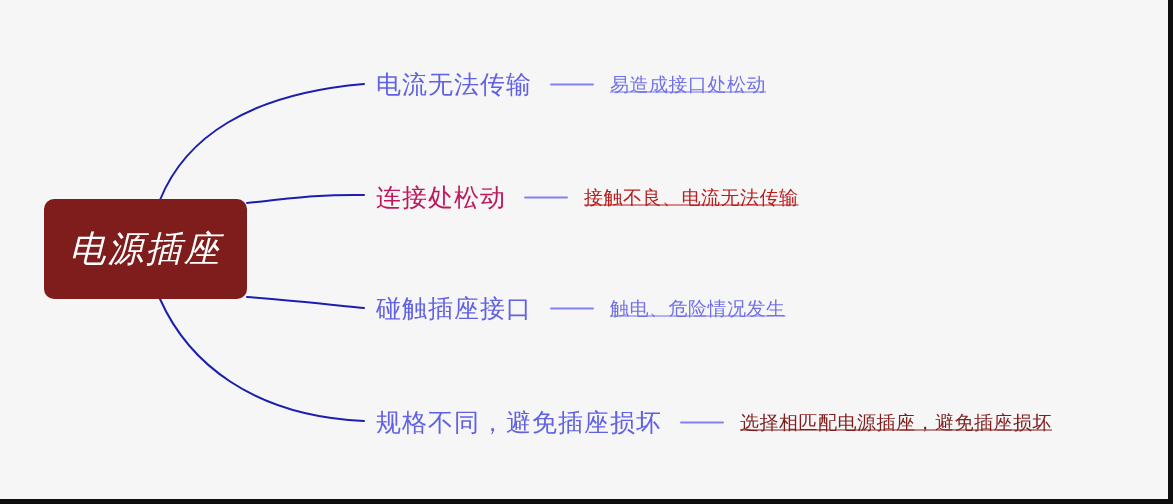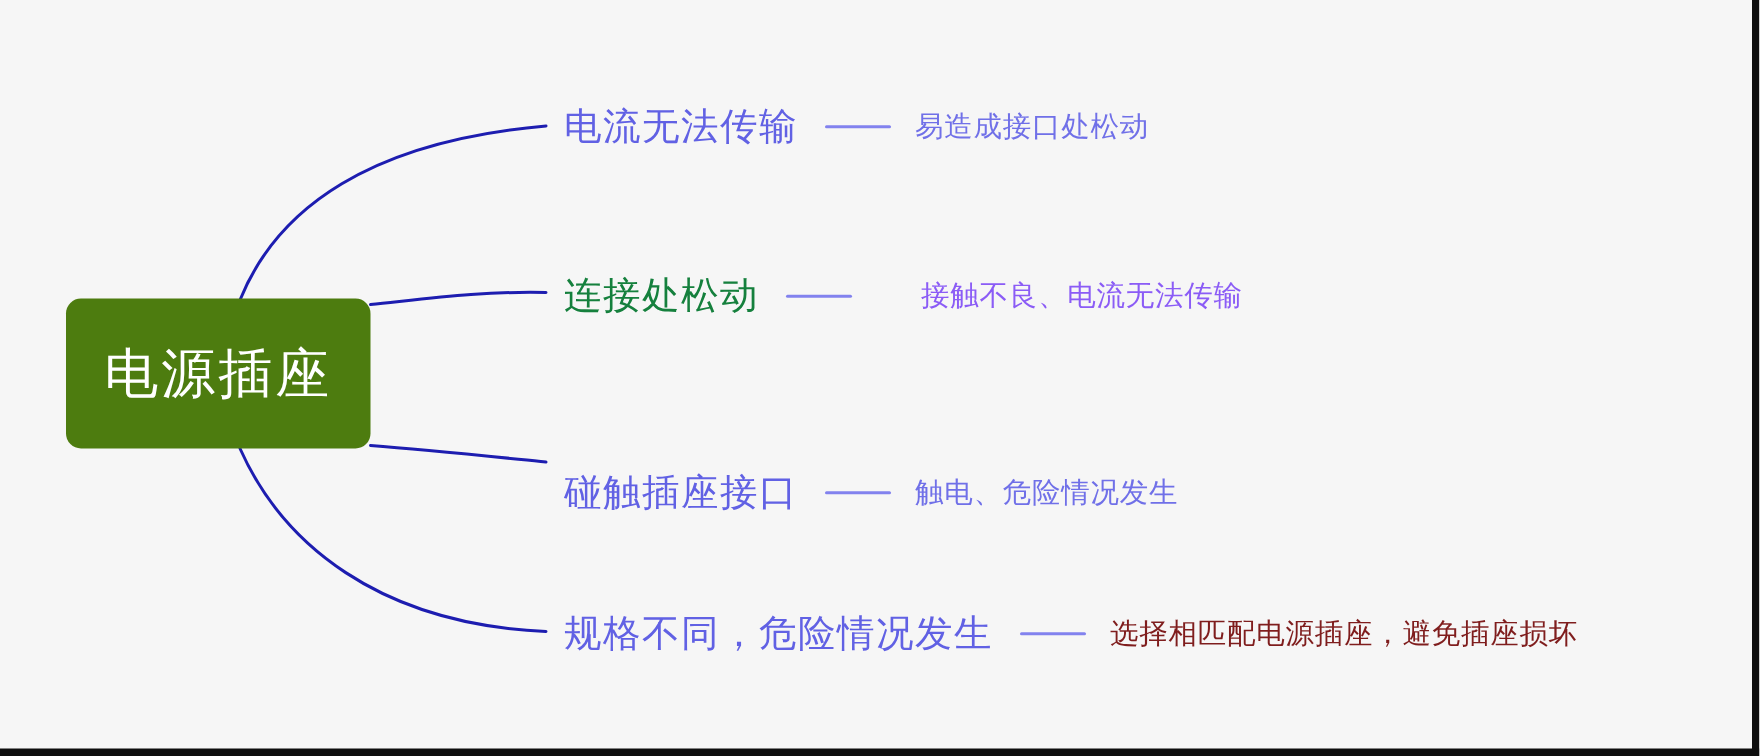--- a/index.html
+++ b/index.html
@@ -60,78 +60,79 @@
   }
   .branch-row .dash {
     width: 44px;
     height: 2px;
     margin: 0 16px 0 18px;
     border-radius: 1px;
   }
   .branch-row .note {
     font-size: 19px;
     letter-spacing: 0.5px;
+    text-decoration: underline;
   }
   .edge-bar-right {
     position: absolute;
     top: 0;
     right: 0;
     width: 5px;
     height: 100%;
     background: #0e0e0e;
   }
   .edge-bar-bottom {
     position: absolute;
     left: 0;
     bottom: 0;
     width: 100%;
     height: 5px;
     background: #0e0e0e;
   }
   .row-1 { top: 84px; }
   .row-2 { top: 197px; }
-  .row-3 { top: 328px; }
+  .row-3 { top: 308px; }
   .row-4 { top: 422px; }
 </style>
 </head>
 <body>
 
 <div class="canvas">
 
   <svg class="curves" viewBox="0 0 1173 504" xmlns="http://www.w3.org/2000/svg">
     <path d="M 160 200 C 185 138 248 94 364 84" stroke="#1d1db0"></path>
     <path d="M 247 203 C 286 199 322 194 364 195" stroke="#1d1db0"></path>
     <path d="M 247 297 C 286 300 324 304 364 308" stroke="#1d1db0"></path>
     <path d="M 160 299 C 188 362 252 416 364 421" stroke="#1d1db0"></path>
   </svg>
 
-  <div class="root-node" style="background-color: #4d7c0f;">
+  <div class="root-node" style="background-color: #7f1d1d; font-style: italic;">
     <span class="root-label" style="color: rgb(255, 255, 255);">电源插座</span>
   </div>
 
   <div class="branch-row row-1">
     <span class="primary" style="color: rgb(97, 97, 228);">电流无法传输</span>
     <span class="dash" style="background-color: rgb(130, 130, 238);"></span>
     <span class="note" style="color: rgb(112, 112, 232);">易造成接口处松动</span>
   </div>
 
   <div class="branch-row row-2">
-    <span class="primary" style="color: #15803d;">连接处松动</span>
+    <span class="primary" style="color: #be185d;">连接处松动</span>
     <span class="dash" style="background-color: rgb(130, 130, 238);"></span>
-    <span class="note" style="color: #8b5cf6; margin-left: 30px;">接触不良、电流无法传输</span>
+    <span class="note" style="color: #b91c1c;">接触不良、电流无法传输</span>
   </div>
 
   <div class="branch-row row-3">
     <span class="primary" style="color: rgb(97, 97, 228);">碰触插座接口</span>
     <span class="dash" style="background-color: rgb(130, 130, 238);"></span>
     <span class="note" style="color: rgb(112, 112, 232); text-align: right;">触电、危险情况发生</span>
   </div>
 
   <div class="branch-row row-4">
-    <span class="primary" style="color: rgb(97, 97, 228);">规格不同，危险情况发生</span>
+    <span class="primary" style="color: rgb(97, 97, 228);">规格不同，避免插座损坏</span>
     <span class="dash" style="background-color: rgb(130, 130, 238);"></span>
     <span class="note" style="color: #7f1d1d;">选择相匹配电源插座，避免插座损坏</span>
   </div>
 
   <div class="edge-bar-right"></div>
   <div class="edge-bar-bottom"></div>
 
 </div>
 
 </body></html>

